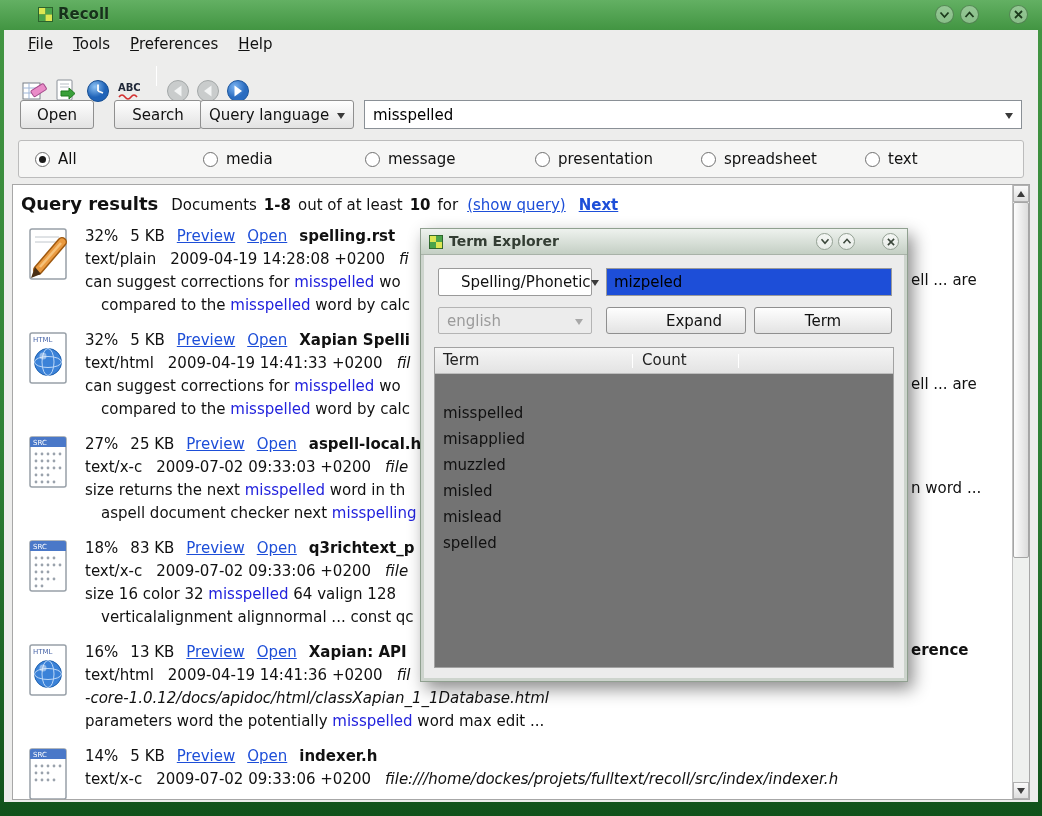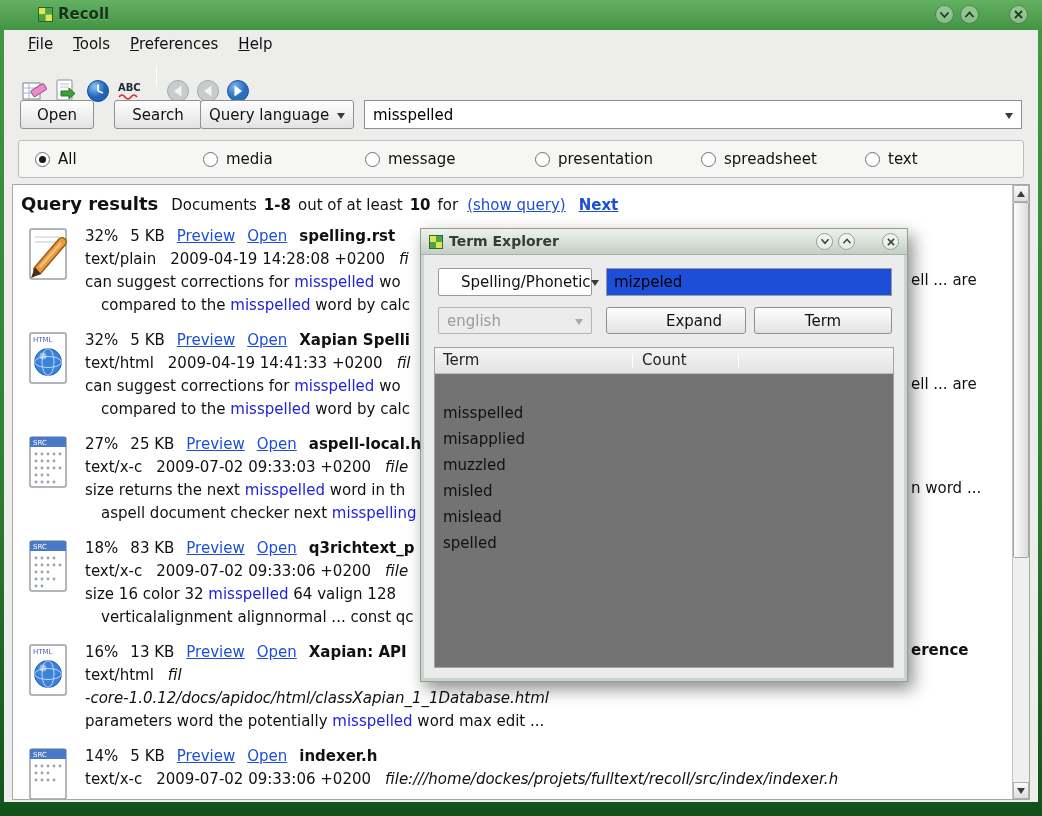--- a/index.html
+++ b/index.html
@@ -408,20 +408,21 @@
         <div class="rline l1">
           <span>16%</span>
           <span>13 KB</span>
           <a class="rlink">Preview</a>
           <a class="rlink">Open</a>
           <span class="bold">Xapian: API</span>
         </div>
         <span class="frag bold" style="top:0">erence</span>
         <div class="rline l2">
           <span>text/html</span>
+          <span>2009-04-19 14:41:36 +0200</span>
           <span class="url">fil</span>
         </div>
         <div class="rline l3 url">-core-1.0.12/docs/apidoc/html/classXapian_1_1Database.html</div>
         <div class="rline l4"><span>parameters word the potentially </span><span class="hl">misspelled</span><span> word max edit ...</span></div>
       </div>
 
       <div class="result" style="top:560px">
         <svg class="doc-icon" width="48" height="56" viewBox="0 0 48 56">
           <rect x="5" y="2" width="36" height="50" rx="2" fill="#fff" stroke="#98a0a8" stroke-width="1.5"></rect>
           <path d="M5 4 a2 2 0 0 1 2 -2 h32 a2 2 0 0 1 2 2 v8 h-36 z" fill="#4a78c8"></path>

